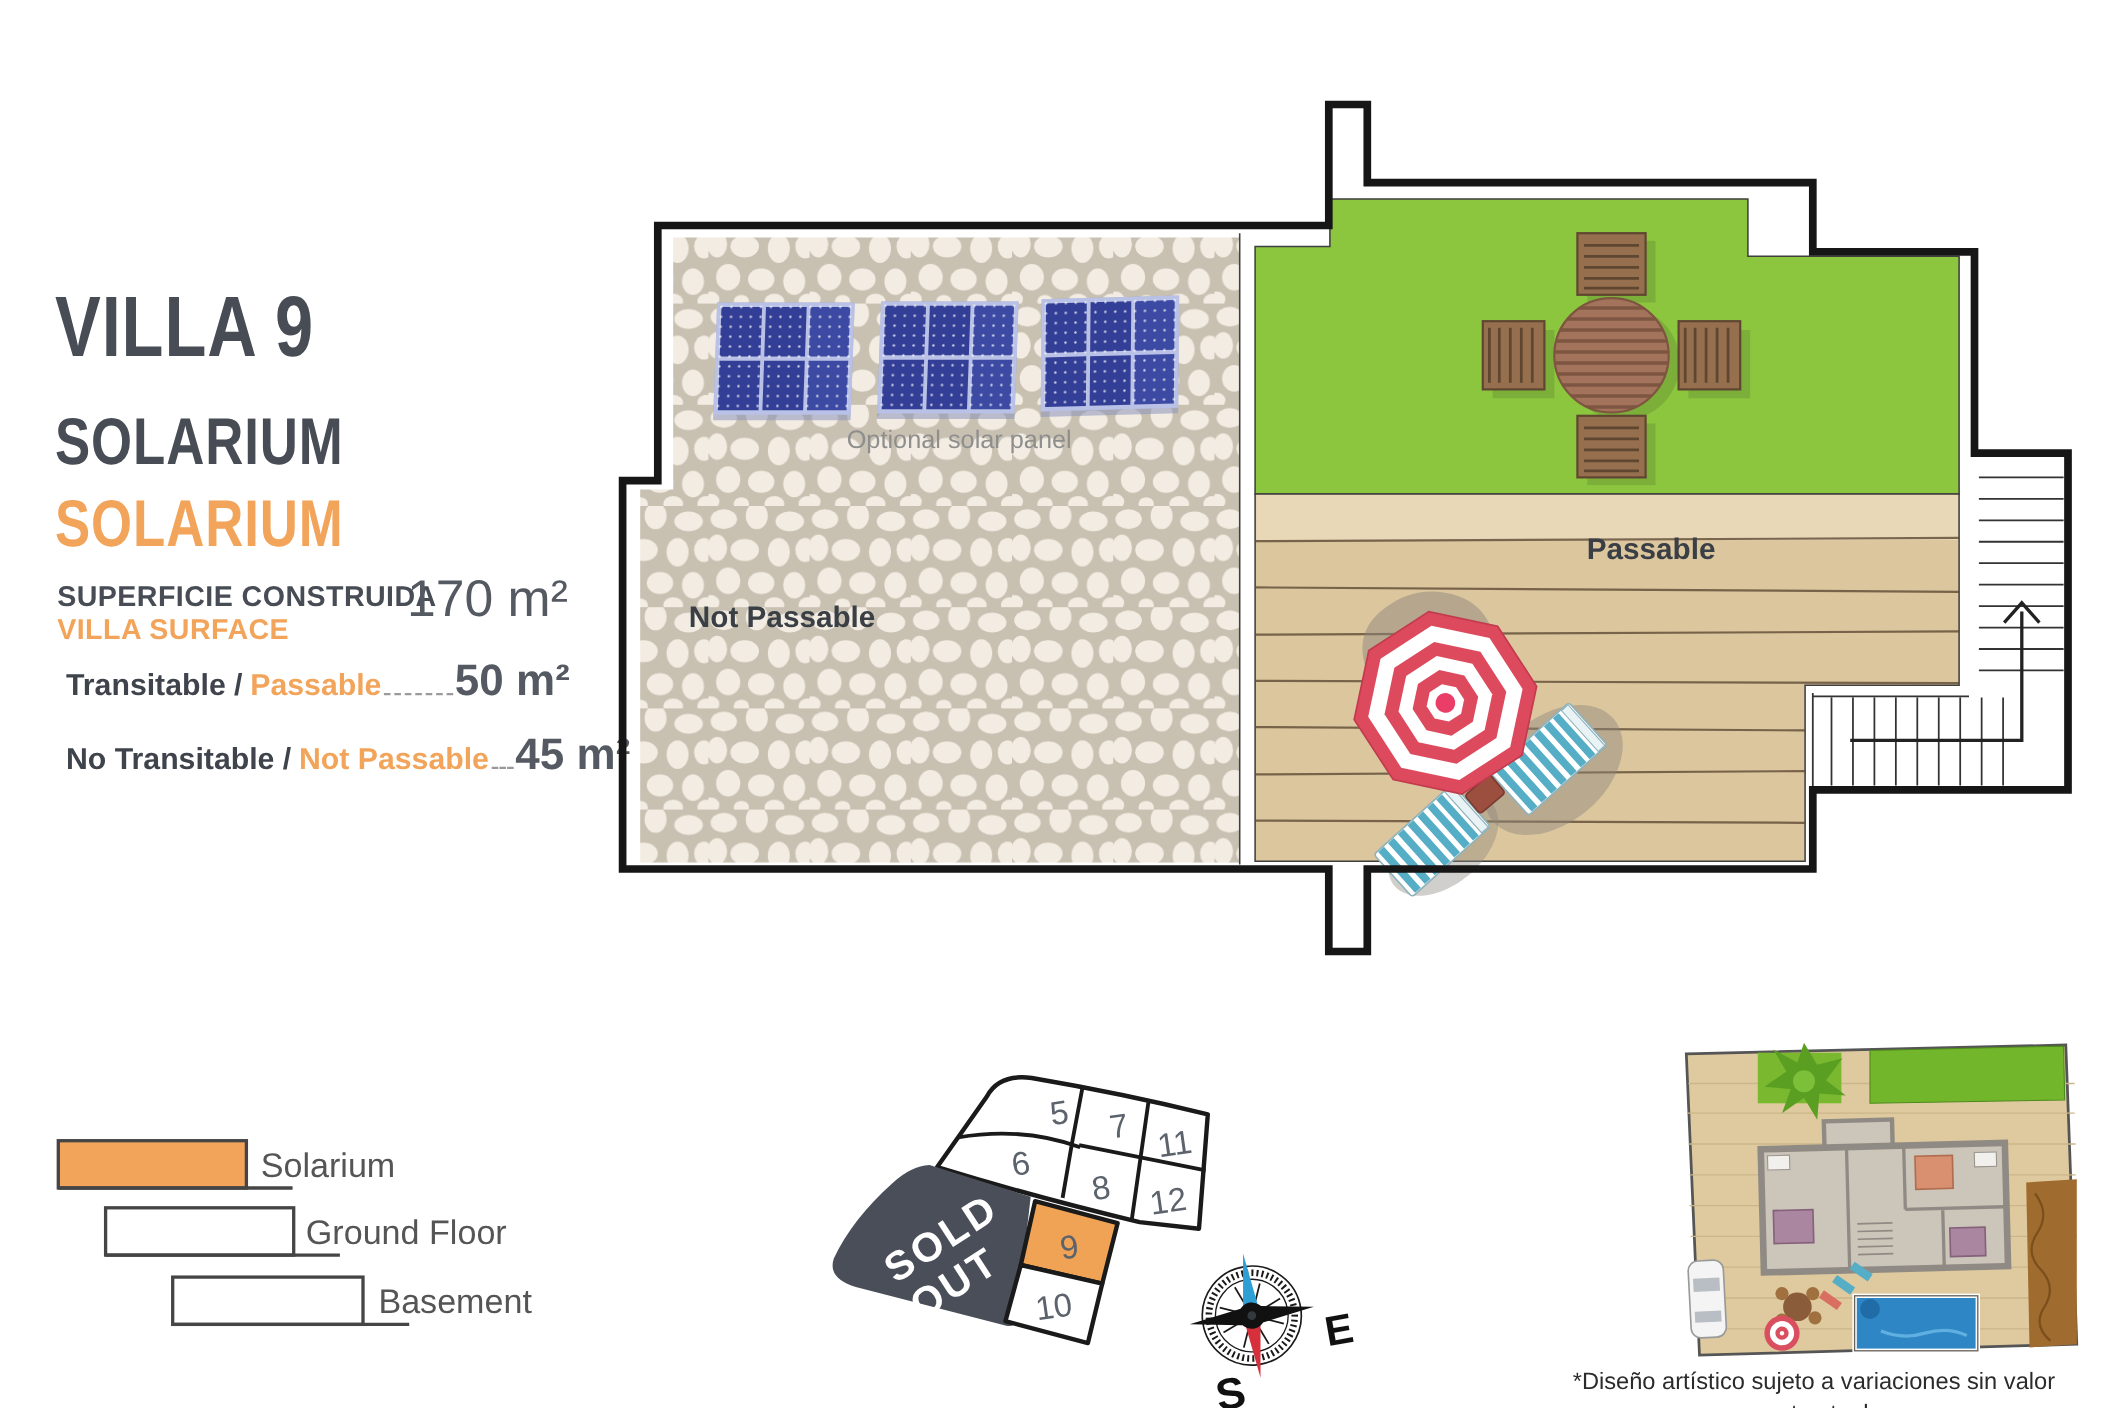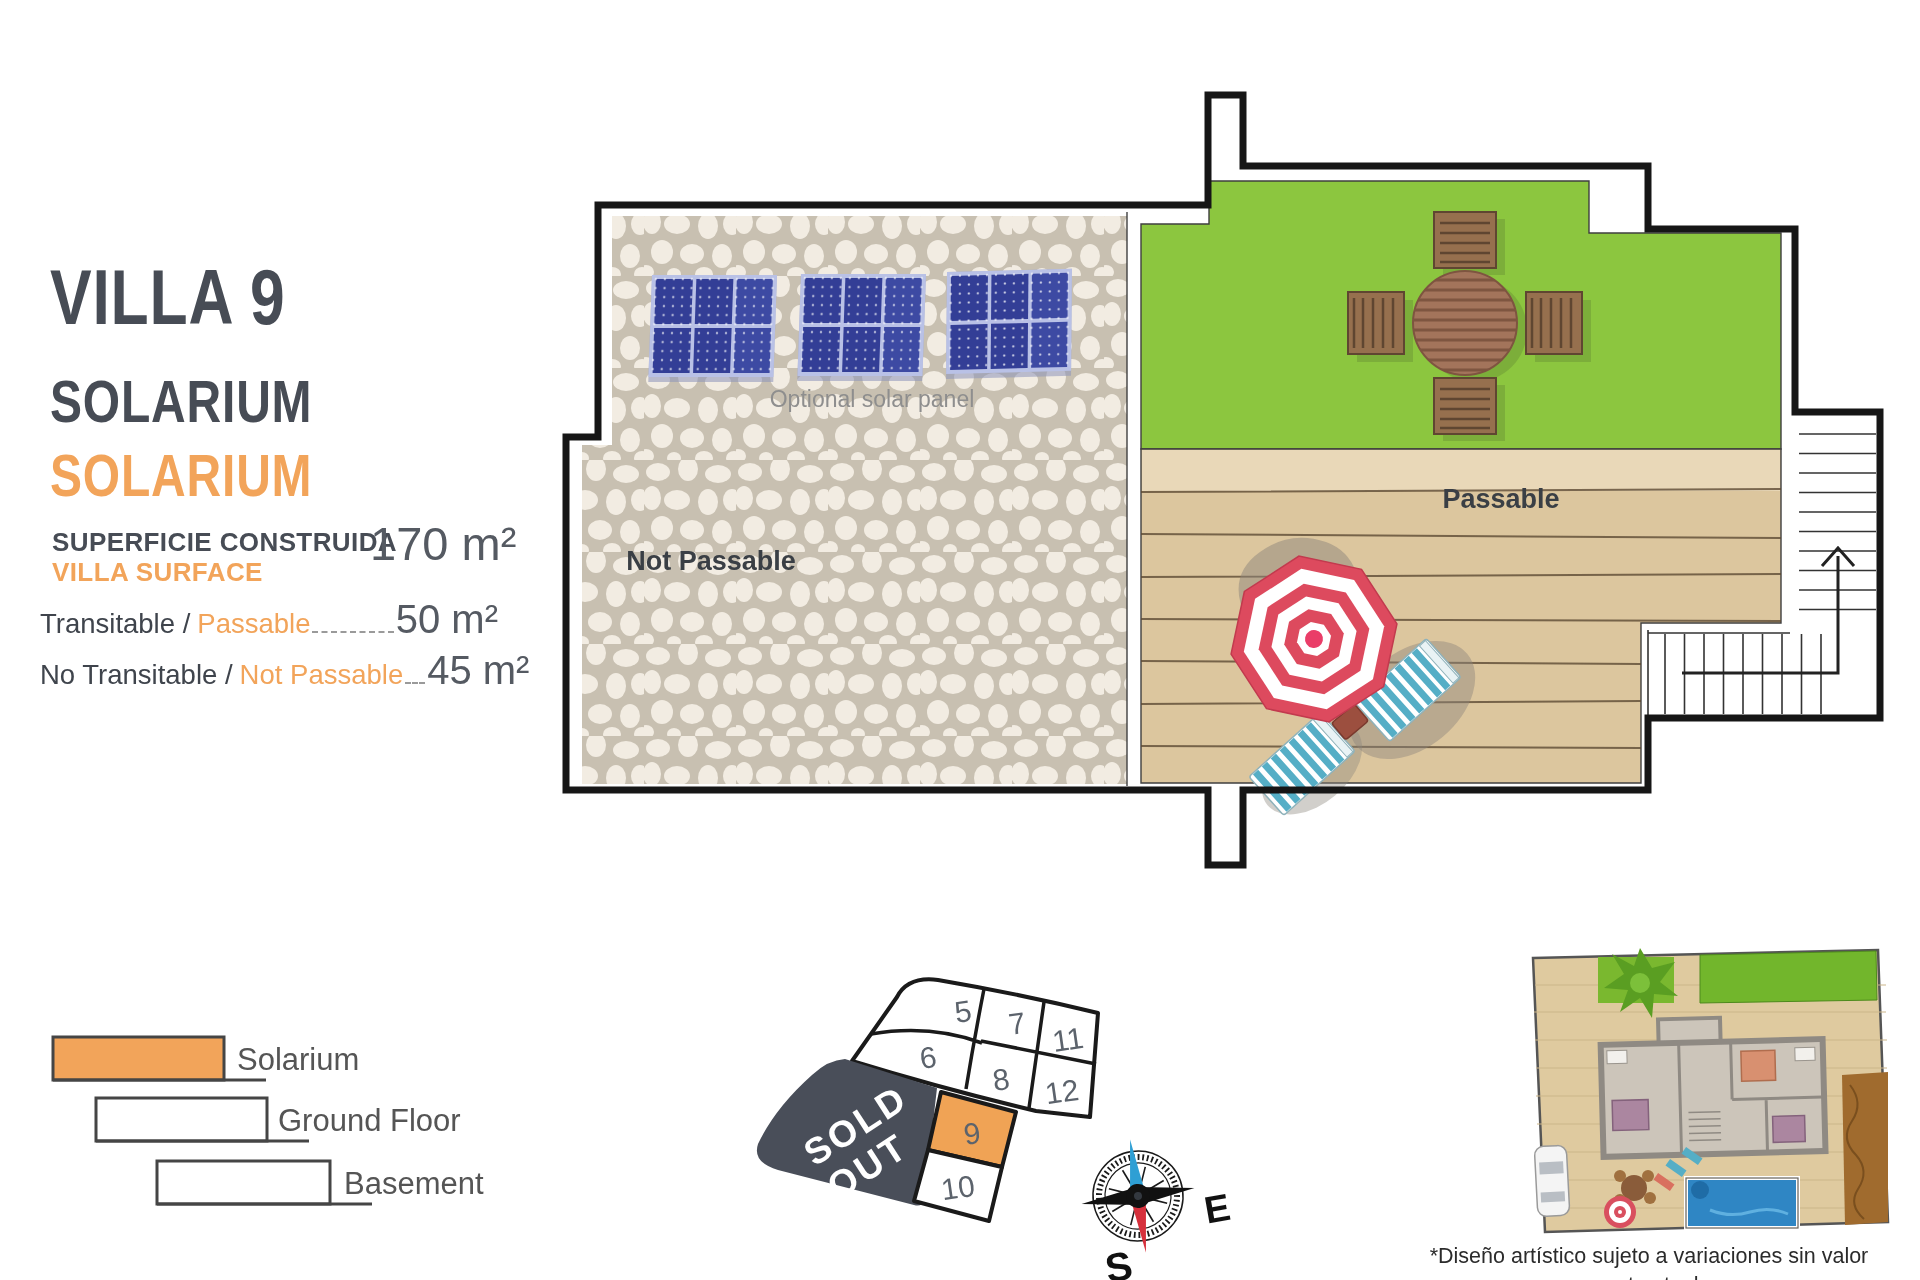--- a/index.html
+++ b/index.html
@@ -8,23 +8,23 @@
   .abs{position:absolute;}
   .title{font-weight:bold;color:#474C55;transform:scaleX(.8);transform-origin:left top;
          letter-spacing:1px;white-space:nowrap;line-height:1;}
   #villa-title{left:50px;top:258px;font-size:78px;}
   #subtitle-top{left:50px;top:372px;font-size:60px;}
   #subtitle-bottom{left:50px;top:446px;font-size:60px;color:#F2A45A;}
   .surf-label{left:52px;font-size:26px;font-weight:bold;letter-spacing:.4px;color:#474C55;white-space:nowrap;}
   #surf-es{top:527px;}
   #surf-en{top:557px;color:#F2A45A;}
   #surf-total{left:370px;top:516px;font-size:47px;color:#555A62;white-space:nowrap;}
-  #surface-rows{left:40px;top:597px;width:458px;}
+  #surface-rows{left:60px;top:597px;width:458px;font-weight:bold;}
   .srow{display:flex;align-items:baseline;font-size:27.5px;color:#3F444C;white-space:nowrap;}
-  .srow + .srow{margin-top:6px;}
+  .srow + .srow{margin-top:22px;}
   .srow .accent{color:#F2A45A;margin-left:7px;}
   .srow .leader{flex:1;border-bottom:2px dashed #9a9a9a;margin:0 2px 7px 2px;min-width:20px;}
   .srow .val{font-size:40px;color:#555A62;}
   #disclaimer{left:1399px;top:1242px;width:500px;text-align:center;font-size:21.5px;
               color:#2b2b2b;line-height:1.35;}
   svg text{font-family:"Liberation Sans", sans-serif;}
 </style>
 </head>
 <body>
 

